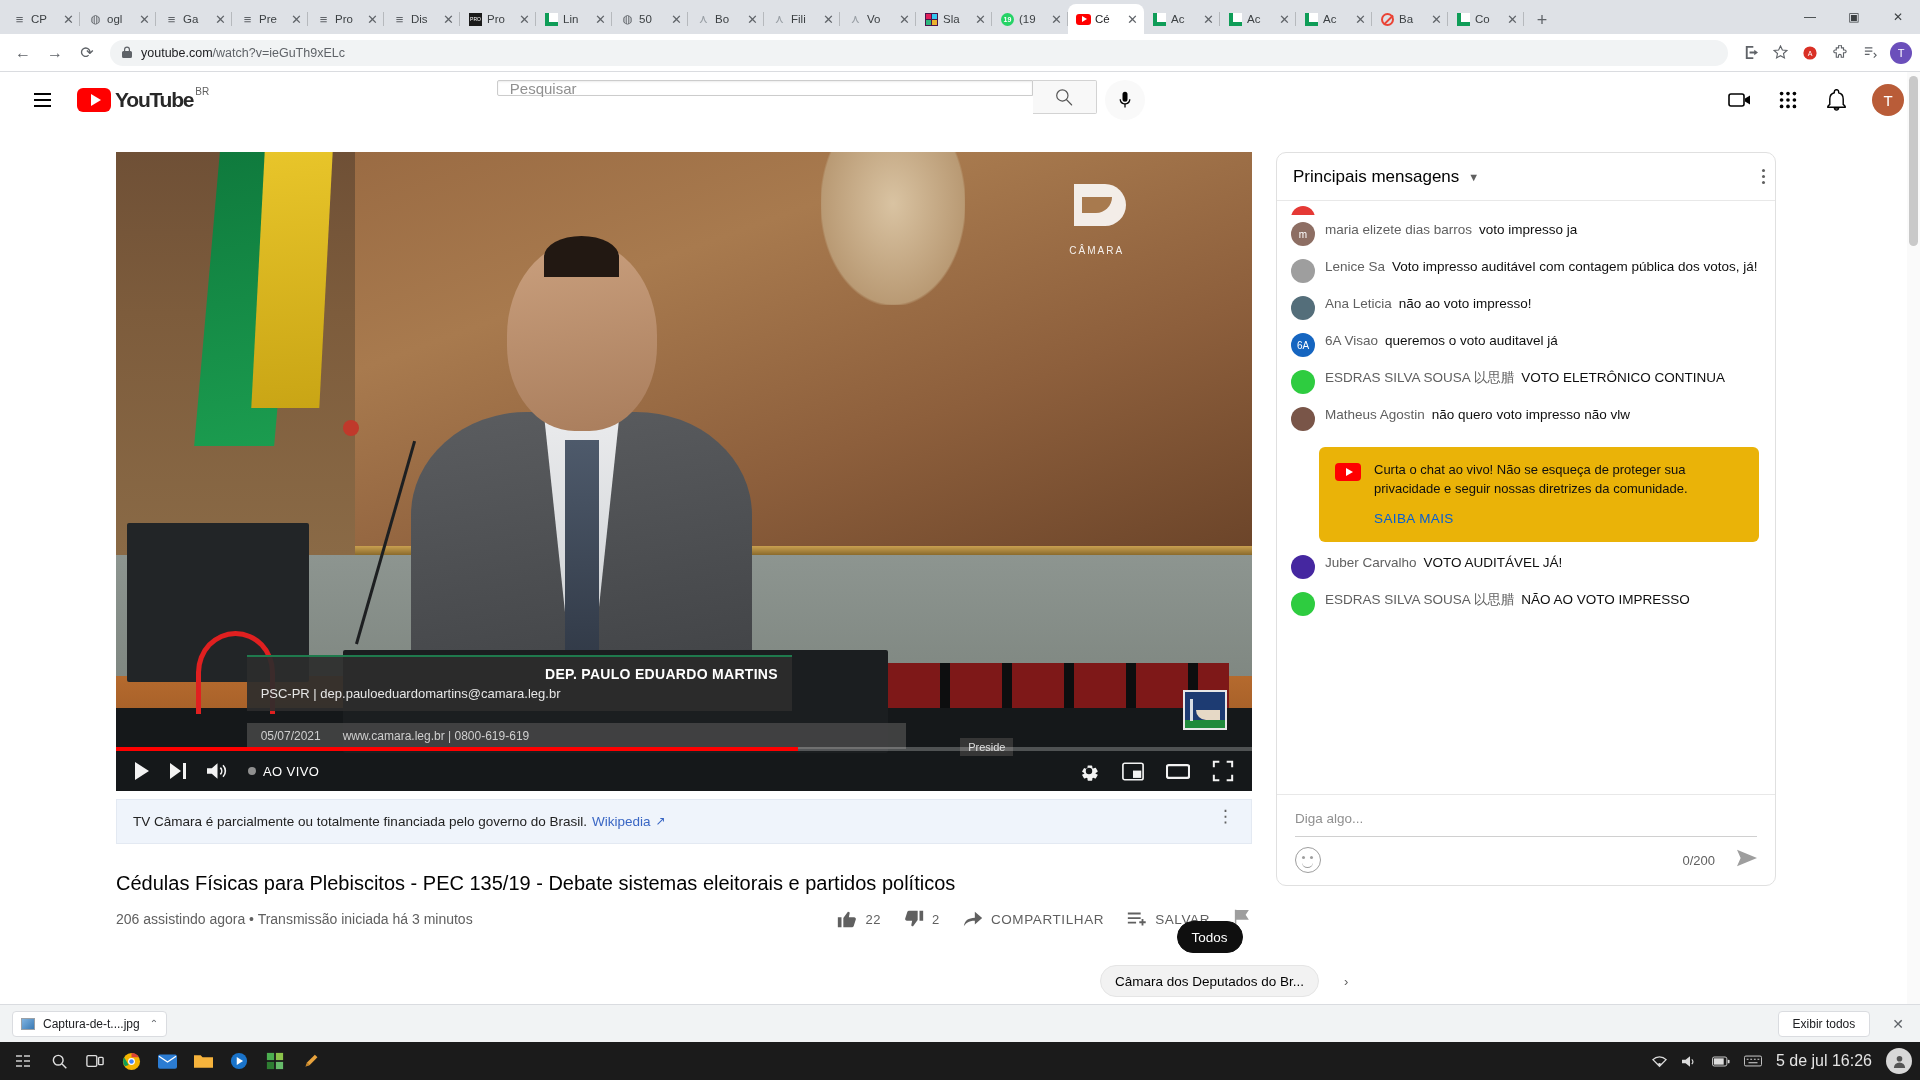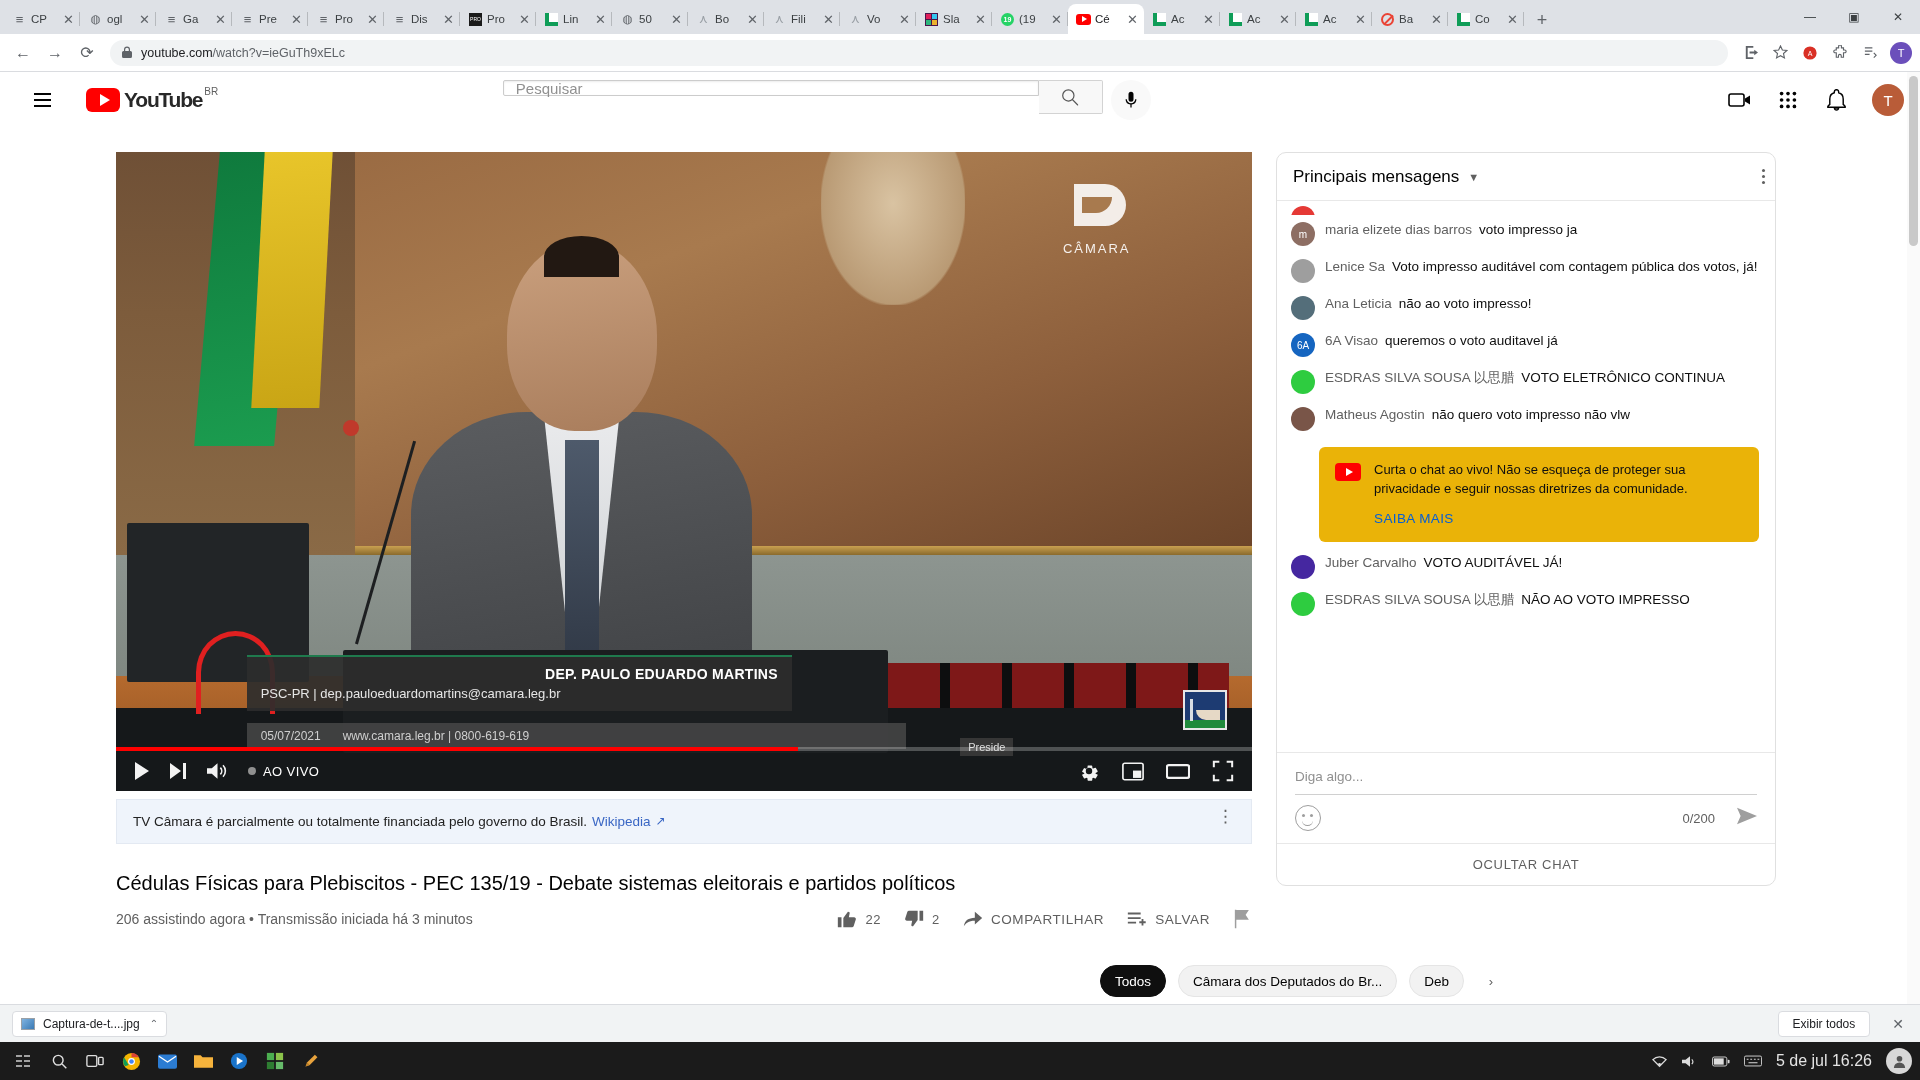--- a/index.html
+++ b/index.html
@@ -96,21 +96,21 @@
 
   
   .viewport { flex:1; position:relative; overflow:hidden; background:#fff; }
   .page { position:absolute; inset:0; overflow:hidden; }
 
   
   .yt-head { height: 56px; display:flex; align-items:center; padding: 0 16px; background:#fff; }
   .hamburger { width:40px;height:40px;display:flex;flex-direction:column;justify-content:center;
     align-items:center;gap:4px;margin-left:6px; }
   .hamburger span { display:block;width:17px;height:2px;background:#030303; }
-  .yt-logo { display:flex;align-items:flex-start;margin-left:24px; }
+  .yt-logo { display:flex;align-items:flex-start;margin-left:15px; }
   .yt-logo .play { width:34px;height:24px;background:#ff0000;border-radius:6px;
     display:flex;align-items:center;justify-content:center; }
   .yt-logo .play::after { content:""; border-left:10px solid #fff;
     border-top:6px solid transparent;border-bottom:6px solid transparent;margin-left:3px; }
   .yt-logo .word { font-size:21px;font-weight:bold;letter-spacing:-1.2px;
     margin-left:4px;line-height:24px;color:#282828; }
   .yt-logo .cc { font-size:10px;color:#606060;margin-left:2px;margin-top:-2px; }
 
   .searchwrap { display:flex; margin-left:auto; margin-right:auto; }
   .searchbox { width:536px;height:16px;border:1px solid #ccc;border-radius:2px 0 0 2px;
@@ -180,21 +180,21 @@
   .vf-seats { position:absolute;right:2%;bottom:10%;width:30%;height:10%;
     background: repeating-linear-gradient(90deg,#7e1818 0 52px, #0d0e0f 52px 62px); }
 
   .camara-logo { position:absolute;right:10.5%;top:5%;width:72px;height:72px;
     display:flex;flex-direction:column;align-items:center; }
   .camara-mark { width:58px;height:46px;position:relative; }
   .camara-mark::before{content:"";position:absolute;left:6px;top:0;width:52px;height:42px;
     border-radius:0 26px 26px 0;background:rgba(255,255,255,.88);}
   .camara-mark::after{content:"";position:absolute;left:14px;top:13px;width:30px;height:16px;
     background:#a87a4e;border-radius:0 0 16px 0;}
-  .camara-txt{font-size:13px;letter-spacing:2px;color:rgba(255,255,255,.9);margin-top:20px;}
+  .camara-txt{font-size:10px;letter-spacing:2px;color:rgba(255,255,255,.9);margin-top:20px;}
 
   .lower-third { position:absolute;left:11.5%;bottom:12.5%;width:48%;
     background: rgba(44,44,44,.92);border-top:2px solid #1f7a4d;padding:9px 14px 10px; }
   .lt-name { font-size:14px;color:#fff;font-weight:bold;letter-spacing:.3px;text-align:right; }
   .lt-sub { font-size:13px;color:#e6e6e6;margin-top:4px; }
   .lt-bar { position:absolute;left:11.5%;bottom:6.5%;width:58%;height:26px;
     background:rgba(70,70,70,.88);display:flex;align-items:center;
     font-size:12px;color:#cfcfcf;gap:22px;padding:0 14px; }
   .presid-chip{position:absolute;right:21%;bottom:5.5%;background:rgba(60,60,60,.85);
     color:#dcdcdc;font-size:11px;padding:3px 8px;}
@@ -800,27 +800,26 @@
                 <div class="emoji"></div>
                 <div class="ci-count">0/200</div>
                 <div class="send">
                   <svg width="20" height="18" viewBox="0 0 22 18">
                       <path d="M0 0l22 9L0 18l4-9z" fill="#9e9e9e"></path>
                     </svg>
                 </div>
               </div>
             </div>
 
-            <div class="chat-foot">OCULTAR CHAT</div>
           </div>
         </div>
       </div>
 
       <div class="chips">
-        <div id="chips-container" style="display:flex;align-items:center;gap:12px;">
+        <div id="chips-container" style="display:flex;align-items:center;gap:12px;flex-direction:column;">
             <div class="chip sel">Todos</div>
             <div class="chip">Câmara dos Deputados do Br...</div>
             <div class="chip">Deb</div>
           </div>
         <div class="chip-arrow">›</div>
       </div>
 
       <div class="pagescroll">
         <div class="thumb"></div>
       </div>

